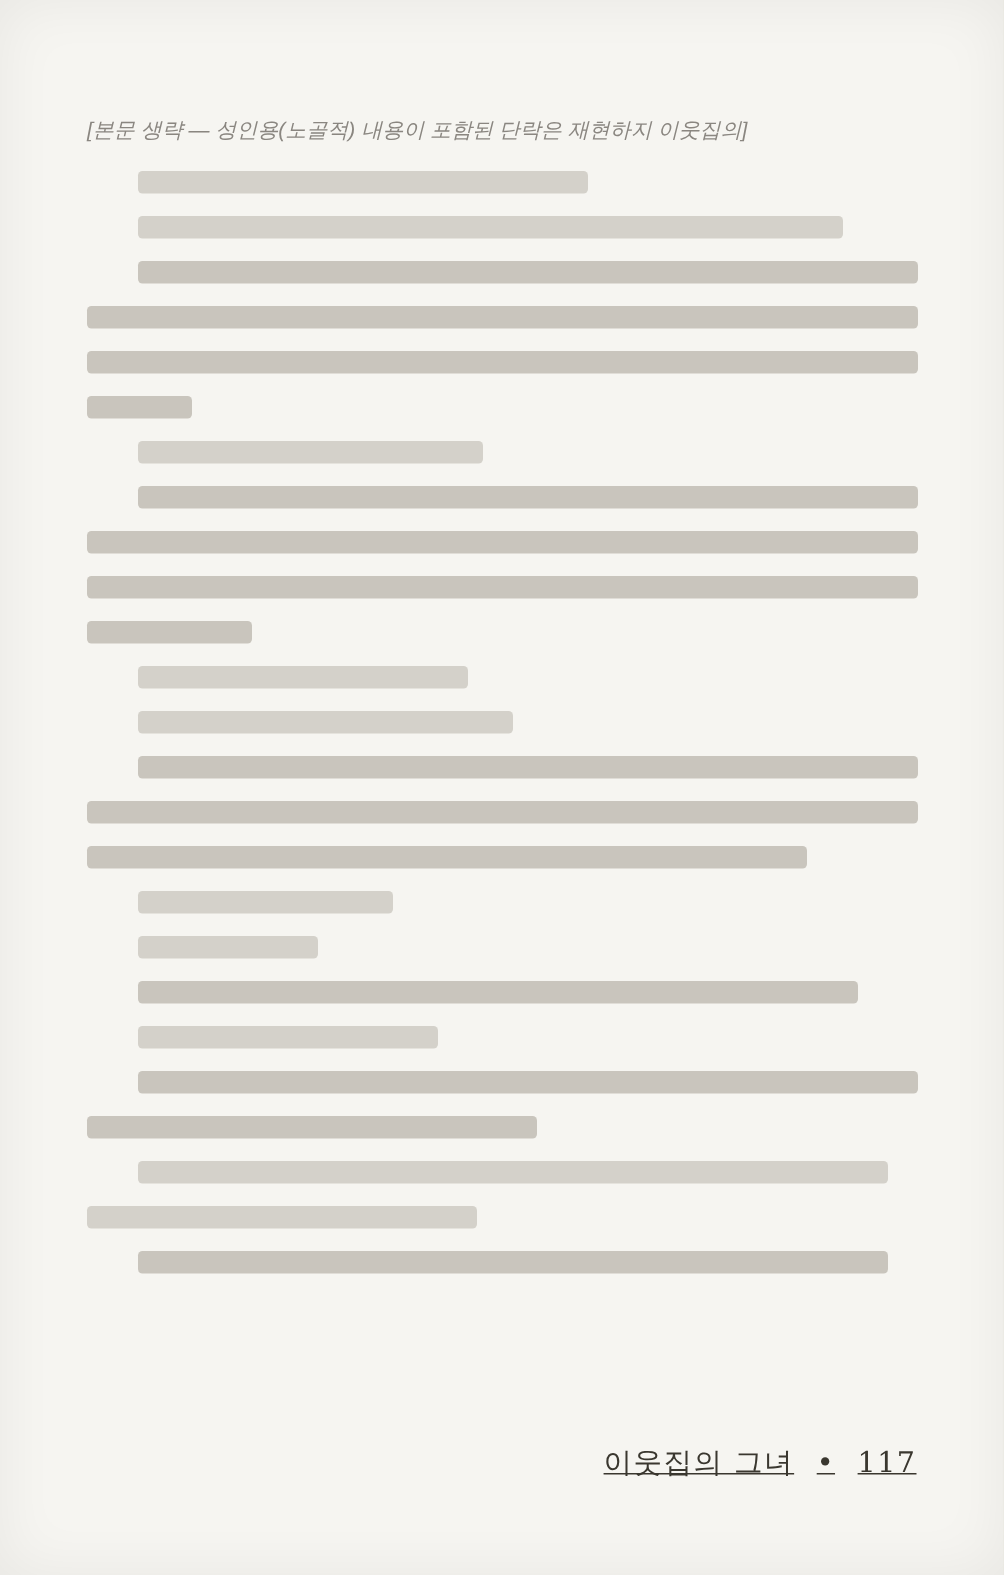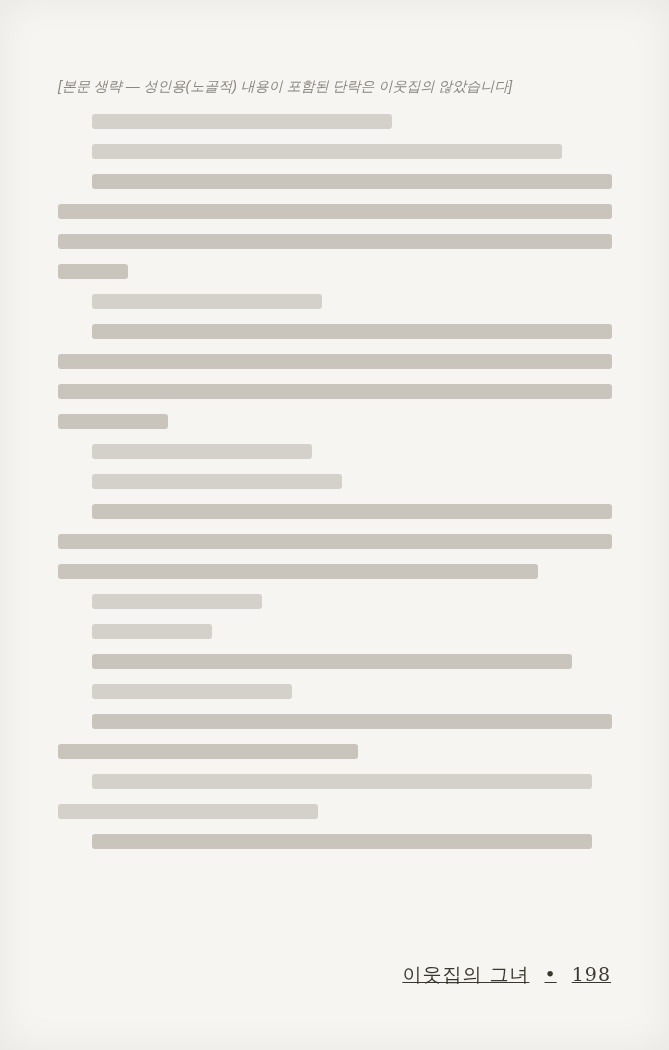--- a/index.html
+++ b/index.html
@@ -46,21 +46,21 @@
     letter-spacing: 1px;
   }
   .footer span { margin-left: 8px; text-decoration: underline; }
 </style>
 </head>
 <body>
 
 <div class="page">
 
   <div class="text-block">
-    <div class="redaction-notice">[본문 생략 — 성인용(노골적) 내용이 포함된 단락은 이웃집의 않았습니다]</div>
+    <div class="redaction-notice">[본문 생략 — 성인용(노골적) 내용이 포함된 단락은 재현하지 이웃집의]</div>
 
     <div class="line dialog indent" style="width:300px"></div>
     <div class="line dialog indent" style="width:470px"></div>
     <div class="line indent" style="width:520px"></div>
     <div class="line" style="width:554px"></div>
     <div class="line" style="width:554px"></div>
     <div class="line" style="width:70px"></div>
     <div class="line dialog indent" style="width:230px"></div>
     <div class="line indent" style="width:520px"></div>
     <div class="line" style="width:554px"></div>
@@ -78,16 +78,16 @@
     <div class="line indent" style="width:520px"></div>
     <div class="line" style="width:300px"></div>
     <div class="line dialog indent" style="width:500px"></div>
     <div class="line dialog" style="width:260px"></div>
     <div class="line indent" style="width:500px"></div>
   </div>
 
   <div class="footer">
     <span>이웃집의 그녀</span>
     <span>•</span>
-    <span>198</span>
+    <span>117</span>
   </div>
 
 </div>
 
 </body></html>

